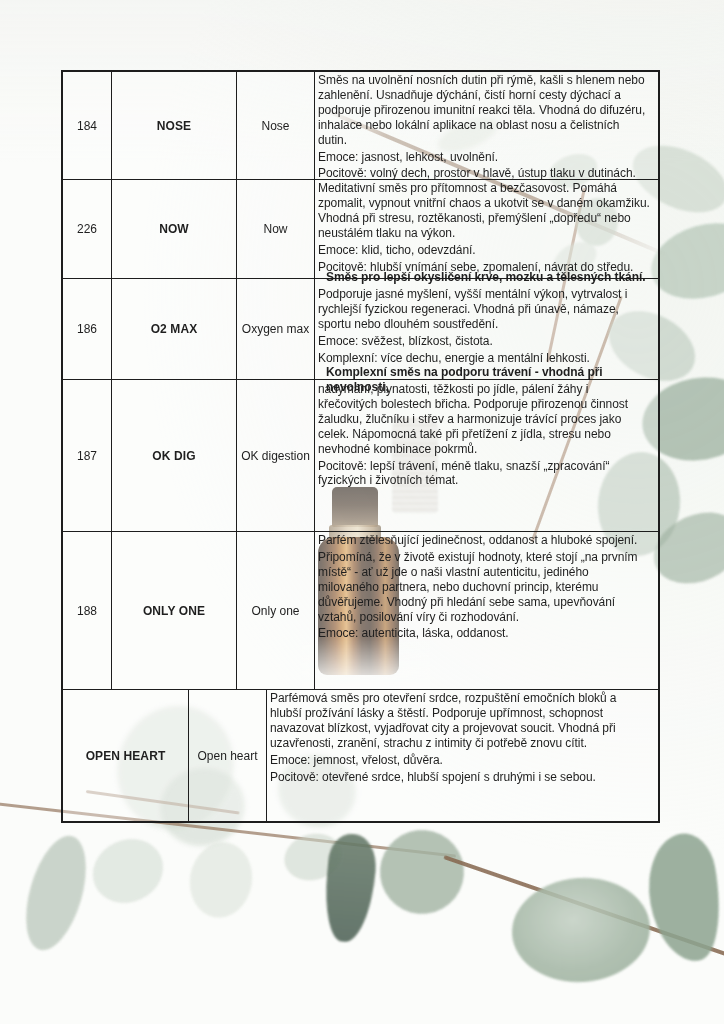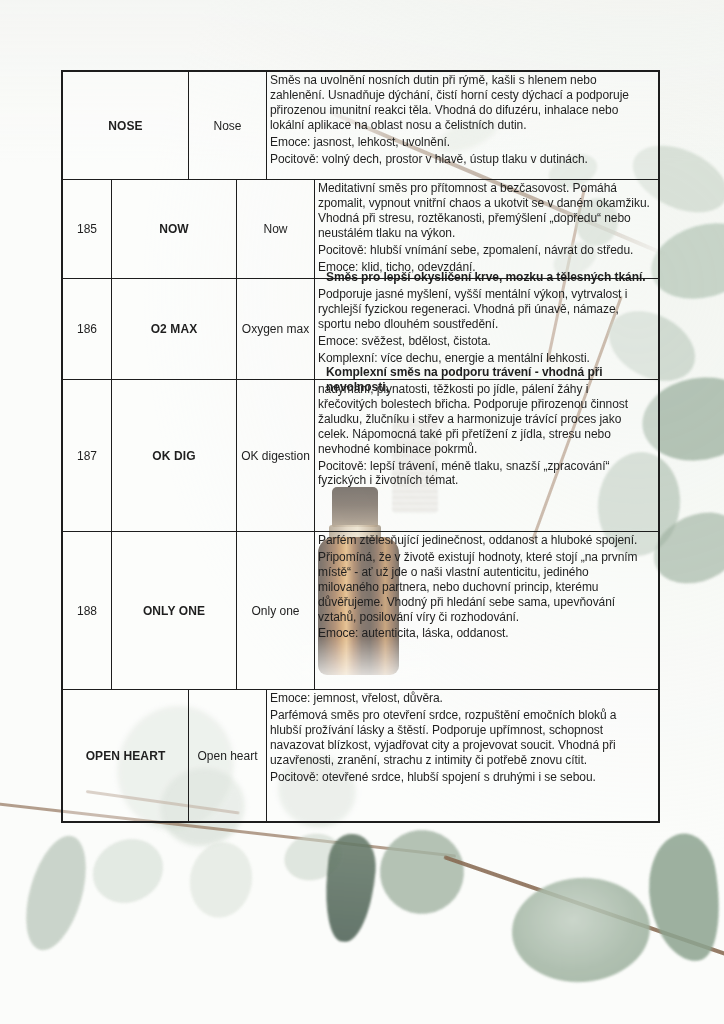--- a/index.html
+++ b/index.html
@@ -125,49 +125,50 @@
     <div class="leaf" style="left:326px;top:834px;width:48px;height:108px;transform:rotate(5deg);border-radius:48% 52% 55% 45% / 28% 35% 72% 65%;background:linear-gradient(180deg,#667b69,#4f6457);opacity:.88;"></div>
     <div class="leaf" style="left:380px;top:830px;width:84px;height:84px;transform:rotate(-18deg);background:#a2b4a3;opacity:.8;"></div>
     <div class="stem branch-b"></div>
     <div class="leaf" style="left:512px;top:878px;width:138px;height:104px;transform:rotate(-4deg);background:radial-gradient(ellipse at 45% 40%, #c2d0c2 0%, #a3b7a4 55%, #94aa96 100%);opacity:.85;"></div>
     <div class="leaf" style="left:650px;top:834px;width:70px;height:128px;transform:rotate(-10deg);border-radius:60% 40% 45% 55% / 50% 30% 70% 50%;background:#8ca48f;opacity:.85;"></div>
   </div>
 
   <div class="tbl">
 
     <div class="trow first h1">
+      <div class="cell c-num">184</div>
       <div class="cell c-name">NOSE</div>
       <div class="cell c-en">Nose</div>
       <div class="cell c-desc">
         <p>Směs na uvolnění nosních dutin při rýmě, kašli s hlenem nebo zahlenění. Usnadňuje dýchání, čistí horní cesty dýchací a podporuje přirozenou imunitní reakci těla. Vhodná do difuzéru, inhalace nebo lokální aplikace na oblast nosu a čelistních dutin.</p>
         <p>Emoce: jasnost, lehkost, uvolnění.</p>
         <p>Pocitově: volný dech, prostor v hlavě, ústup tlaku v dutinách.</p>
       </div>
     </div>
 
     <div class="trow h2">
-      <div class="cell c-num">185</div>
+      <div class="cell c-num">226</div>
       <div class="cell c-name">NOW</div>
       <div class="cell c-en">Now</div>
       <div class="cell c-desc">
         <p>Meditativní směs pro přítomnost a bezčasovost. Pomáhá zpomalit, vypnout vnitřní chaos a ukotvit se v daném okamžiku. Vhodná při stresu, roztěkanosti, přemýšlení „dopředu“ nebo neustálém tlaku na výkon.</p>
+        <p>Emoce: klid, ticho, odevzdání.</p>
         <p>Pocitově: hlubší vnímání sebe, zpomalení, návrat do středu.</p>
-        <p>Emoce: klid, ticho, odevzdání.</p>
       </div>
     </div>
 
     <div class="trow h3">
       <div class="cell c-num">186</div>
       <div class="cell c-name">O2 MAX</div>
       <div class="cell c-en">Oxygen max</div>
       <div class="cell c-desc pad-186">
         <div class="overflow-line of-186">Směs pro lepší okysličení krve, mozku a tělesných tkání.</div>
         <div class="strike"></div>
         <p>Podporuje jasné myšlení, vyšší mentální výkon, vytrvalost i rychlejší fyzickou regeneraci. Vhodná při únavě, námaze, sportu nebo dlouhém soustředění.</p>
-        <p>Emoce: svěžest, bdělost, čistota.</p>
+        <p>Emoce: svěžest, blízkost, čistota.</p>
         <p>Komplexní: více dechu, energie a mentální lehkosti.</p>
       </div>
     </div>
 
     <div class="trow h4">
       <div class="cell c-num">187</div>
       <div class="cell c-name">OK DIG</div>
       <div class="cell c-en">OK digestion</div>
       <div class="cell c-desc pad-187">
         <div class="overflow-line of-187">Komplexní směs na podporu trávení - vhodná při nevolnosti,</div>
@@ -185,20 +186,20 @@
         <p>Parfém ztělesňující jedinečnost, oddanost a hluboké spojení.</p>
         <p>Připomíná, že v životě existují hodnoty, které stojí „na prvním místě“ - ať už jde o naši vlastní autenticitu, jediného milovaného partnera, nebo duchovní princip, kterému důvěřujeme. Vhodný při hledání sebe sama, upevňování vztahů, posilování víry či rozhodování.</p>
         <p>Emoce: autenticita, láska, oddanost.</p>
       </div>
     </div>
 
     <div class="trow h6">
       <div class="cell c-name">OPEN HEART</div>
       <div class="cell c-en">Open heart</div>
       <div class="cell c-desc">
+        <p>Parfémová směs pro otevření srdce, rozpuštění emočních bloků a hlubší prožívání lásky a štěstí. Podporuje upřímnost, schopnost navazovat blízkost, vyjadřovat city a projevovat soucit. Vhodná při uzavřenosti, zranění, strachu z intimity či potřebě znovu cítit.</p>
         <p>Emoce: jemnost, vřelost, důvěra.</p>
-        <p>Parfémová směs pro otevření srdce, rozpuštění emočních bloků a hlubší prožívání lásky a štěstí. Podporuje upřímnost, schopnost navazovat blízkost, vyjadřovat city a projevovat soucit. Vhodná při uzavřenosti, zranění, strachu z intimity či potřebě znovu cítit.</p>
         <p>Pocitově: otevřené srdce, hlubší spojení s druhými i se sebou.</p>
       </div>
     </div>
 
   </div>
 </div>
 
 </body></html>

